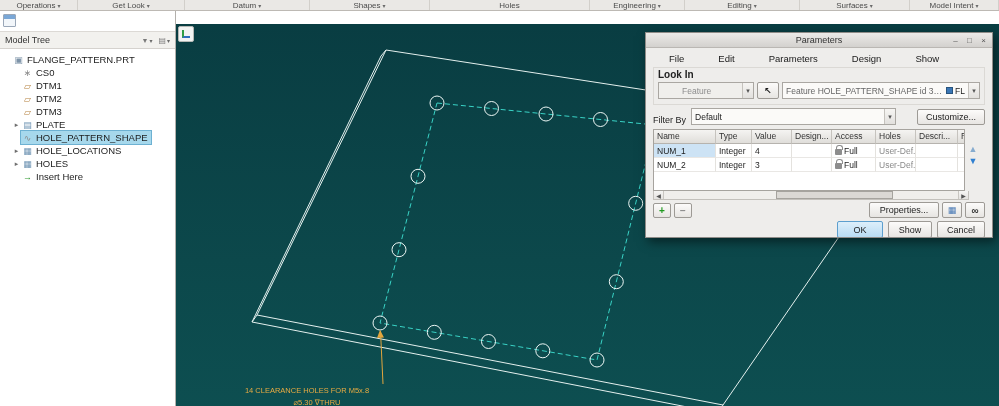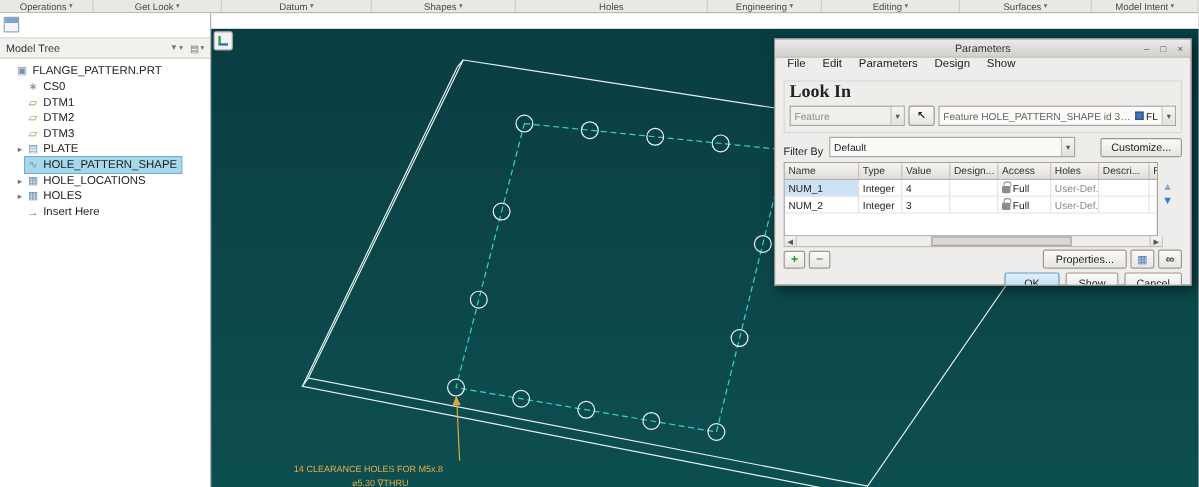--- a/index.html
+++ b/index.html
@@ -42,34 +42,34 @@
 
   
   .dialog { position:absolute; left:645px; top:32px; width:348px; height:206px; background:#eeedeb;
             border:1px solid #8f8c88; box-shadow:3px 4px 10px rgba(0,0,0,.5); font-size:9px; color:#222;
             display:flex; flex-direction:column; overflow:hidden; }
   .dlg-title { height:15px; background:linear-gradient(#eceae8,#d3d1ce); border-bottom:1px solid #bab7b3;
                display:flex; align-items:center; position:relative; flex:0 0 15px; }
   .dlg-title-text { flex:1; text-align:center; font-size:9px; color:#333; }
   .dlg-controls { position:absolute; right:2px; top:1px; display:flex; gap:1px; }
   .dlg-ctl { width:13px; height:12px; font-size:8px; color:#555; display:flex; align-items:center; justify-content:center; }
-  .dlg-menu { height:16px; display:flex; align-items:flex-start; padding-left:3px; flex:0 0 16px; }
+  .dlg-menu { height:16px; display:flex; align-items:flex-end; padding-left:16px; flex:0 0 16px;gap:20px; }
   .menu-item { padding:0 7px; font-size:9.5px; color:#1a1a1a; }
   .dlg-body { flex:1; padding:3px 7px 4px; display:flex; flex-direction:column; }
 
   .lookin-box { border:1px solid #dbd9d5; padding:1px 4px 5px; margin-bottom:3px; }
-  .lookin-label { font-weight:bold; font-size:15px; margin:0 0 2px;font-family:Liberation Serif, serif; }
+  .lookin-label { font-weight:bold; font-size:10px; margin:0 0 2px; }
   .lookin-row { display:flex; gap:3px; height:17px; }
   .combo { border:1px solid #aaa7a2; background:#fbfaf8; display:flex; align-items:center; font-size:8.5px; height:17px; min-width:0; }
   .combo .ctext { flex:1; padding:0 3px; overflow:hidden; white-space:nowrap; text-overflow:ellipsis; min-width:0; }
   .combo .ccaret { width:11px; border-left:1px solid #c5c2bd; background:linear-gradient(#f6f5f3,#e2e0dd);
                    color:#555; font-size:7px; display:flex; align-items:center; justify-content:center; height:100%; flex:0 0 11px; }
   .combo.disabled { background:#f0efec; }
   .combo.disabled .ctext { color:#8d8d8d; }
-  .type-combo { width:96px; flex:0 0 96px; }
+  .type-combo { width:96px; flex:0 0 96px;padding-left:20px; }
   .target-combo { flex:1; }
   .target-combo .ctext { display:flex; align-items:center; gap:2px; }
   .feat-chip { width:7px; height:7px; background:#3a76b5; border:1px solid #28547e; flex:0 0 7px; }
   .tgt-text { overflow:hidden; white-space:nowrap; text-overflow:ellipsis; color:#666; }
   .tgt-suffix { color:#1a1a1a; }
 
   .btn { background:linear-gradient(#fcfbfa,#e7e5e2); border:1px solid #9d9a95; border-radius:2px;
          font-size:9px; color:#1c1c1c; display:flex; align-items:center; justify-content:center; }
   .sel-btn { width:22px; flex:0 0 22px; height:17px; font-size:9px; font-weight:bold; }
 

